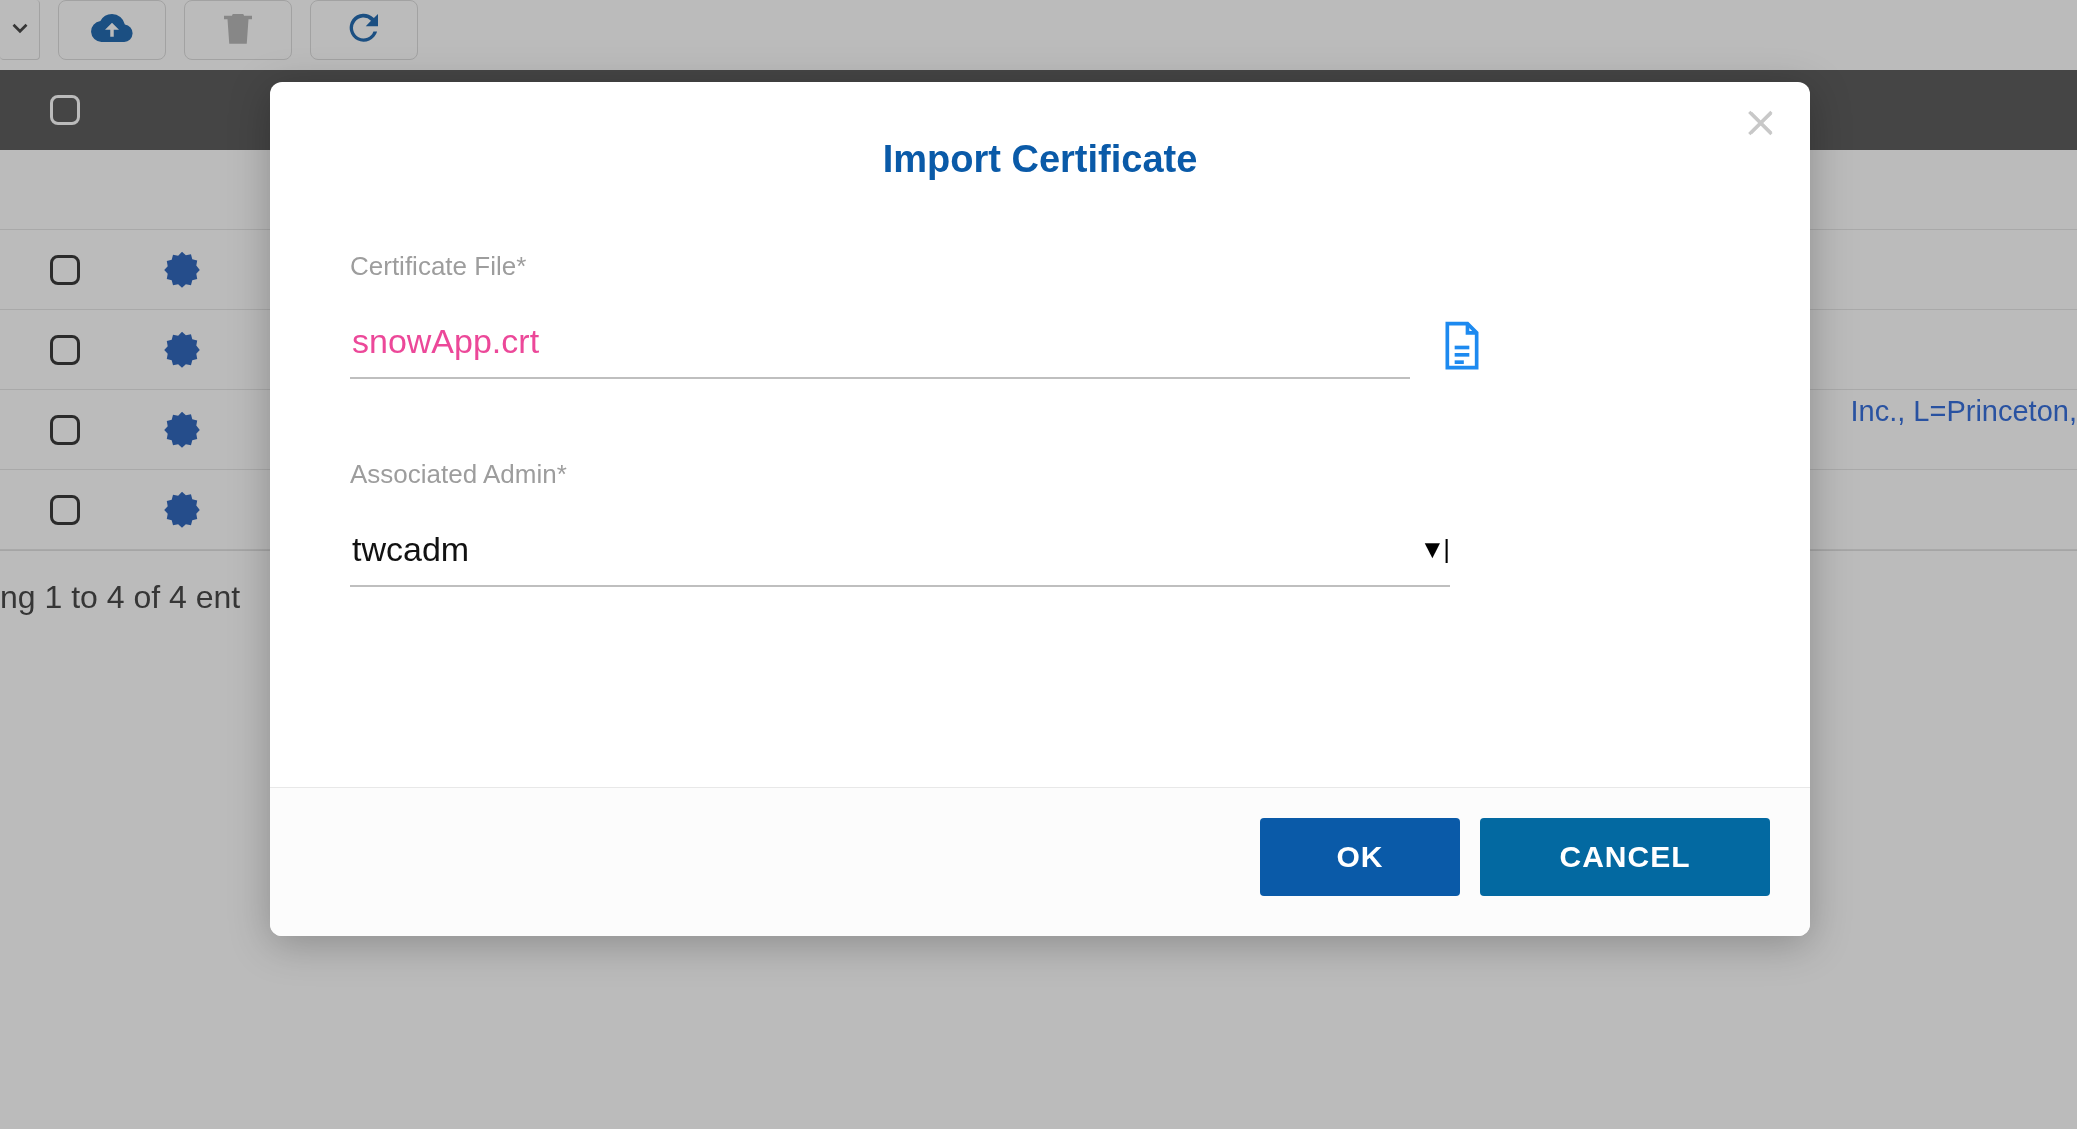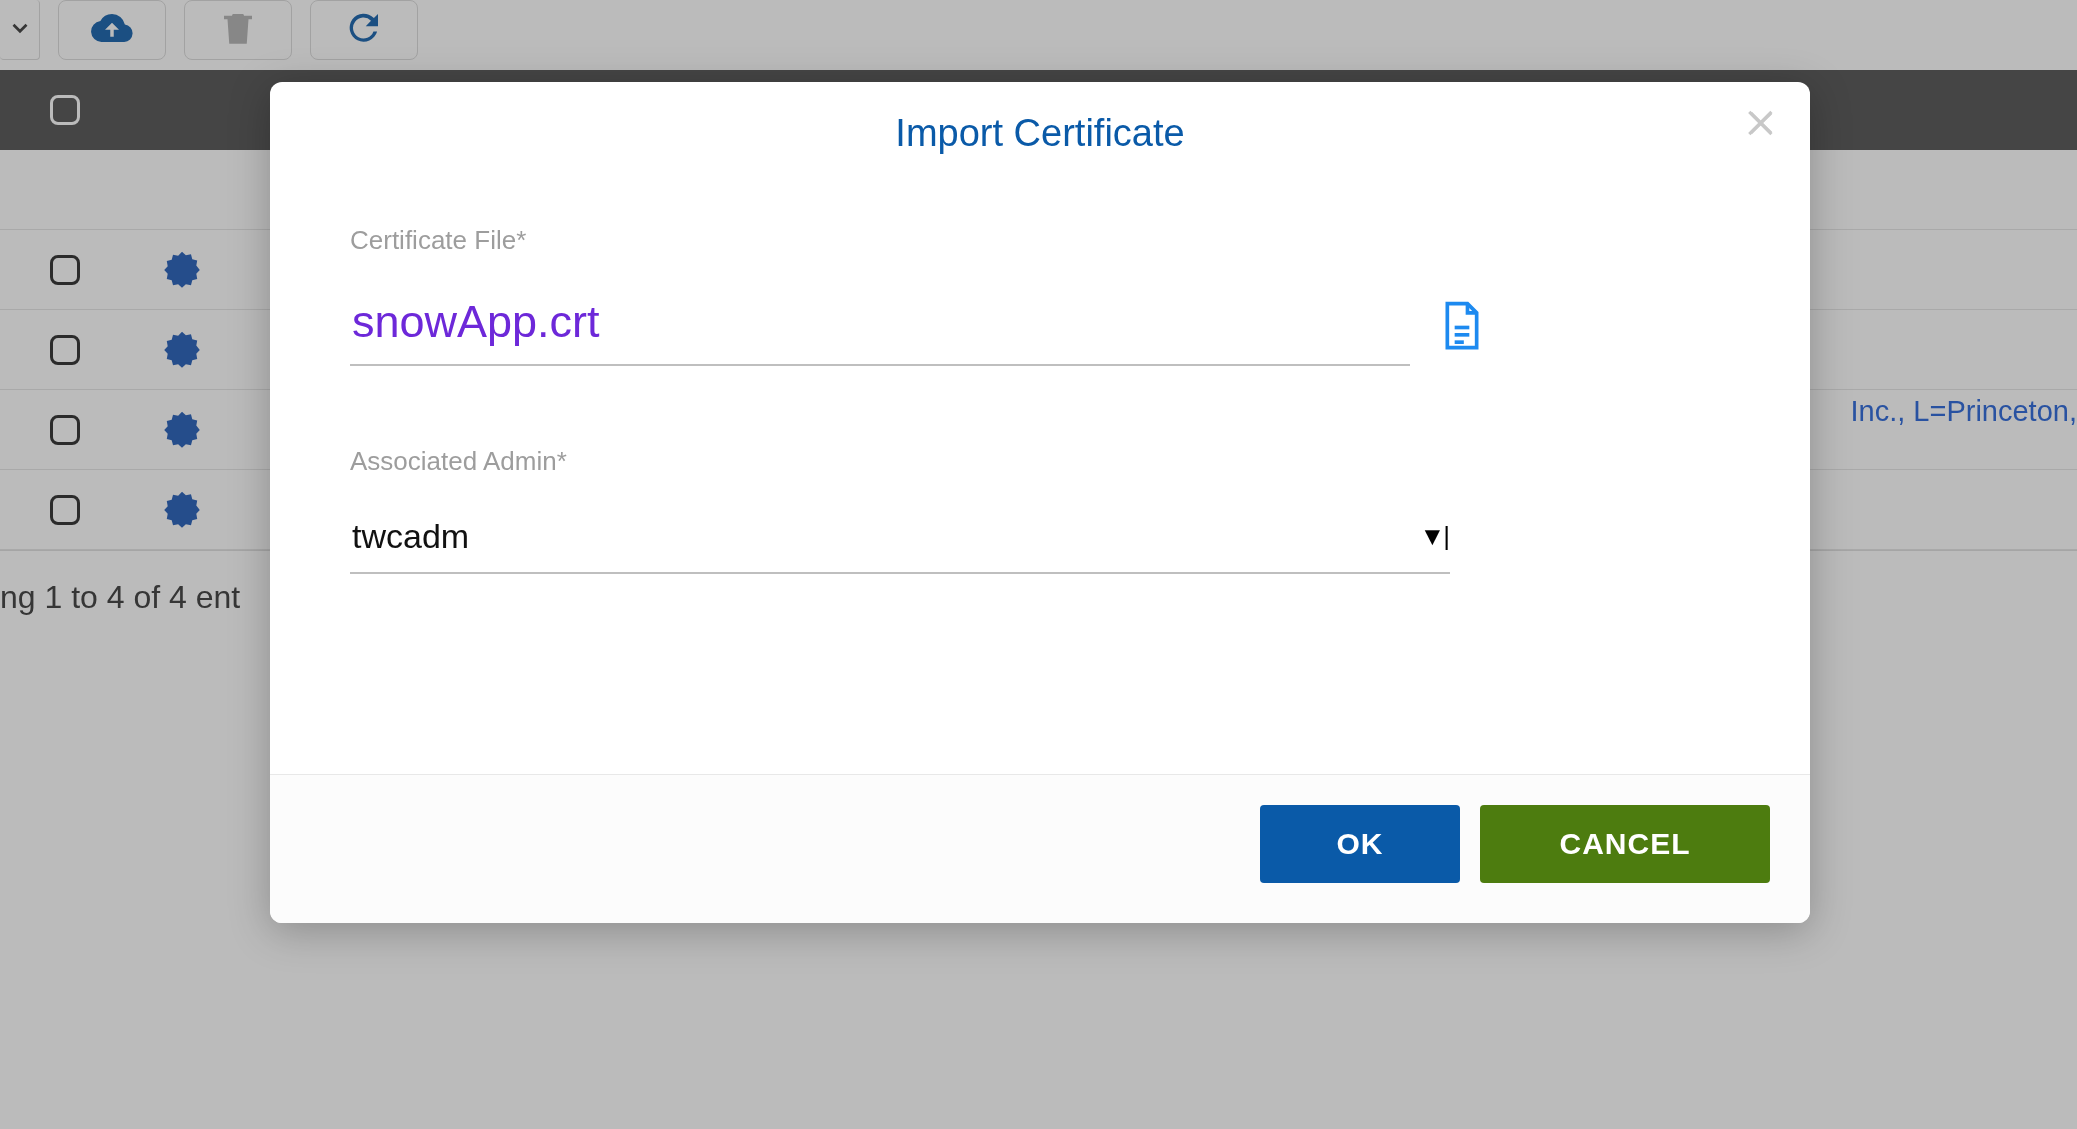--- a/index.html
+++ b/index.html
@@ -112,21 +112,22 @@
       overflow: hidden;
     }
     .modal-header {
       position: relative;
       padding: 30px 40px 10px 40px;
       text-align: center;
     }
     .modal-title {
       color: #0a5aa8;
       font-size: 38px;
-      font-weight: 400;
+      font-weight: 700;
+      margin-top: 26px;
     }
     .close-x {
       position: absolute;
       top: 22px;
       right: 30px;
       width: 38px;
       height: 38px;
       color: #c8c8c8;
       cursor: pointer;
     }
@@ -146,22 +147,22 @@
     }
     .input-row {
       display: flex;
       align-items: center;
       gap: 30px;
     }
     .underline-input {
       flex: 1;
       border: none;
       border-bottom: 2px solid #bfbfbf;
-      font-size: 45px;
-      color: #6d28d9;
+      font-size: 34px;
+      color: #ec4899;
       padding: 10px 2px 16px 2px;
       background: transparent;
       outline: none;
       width: 100%;
       font-family: inherit;
     }
     .file-icon {
       width: 44px;
       height: 52px;
       color: #1d8af0;
@@ -204,21 +205,21 @@
       font-weight: 700;
       letter-spacing: 1px;
       cursor: pointer;
       padding: 0 40px;
     }
     .btn-primary {
       background: #0a5aa8;
       color: #fff;
     }
     .btn-secondary {
-      background: #4d7c0f;
+      background: #0369a1;
       color: #fff;
       min-width: 290px;
     }
   </style>
 </head>
 <body>
 
 <div class="bg-page">
   <div class="toolbar">
     <div class="tool-btn small">

